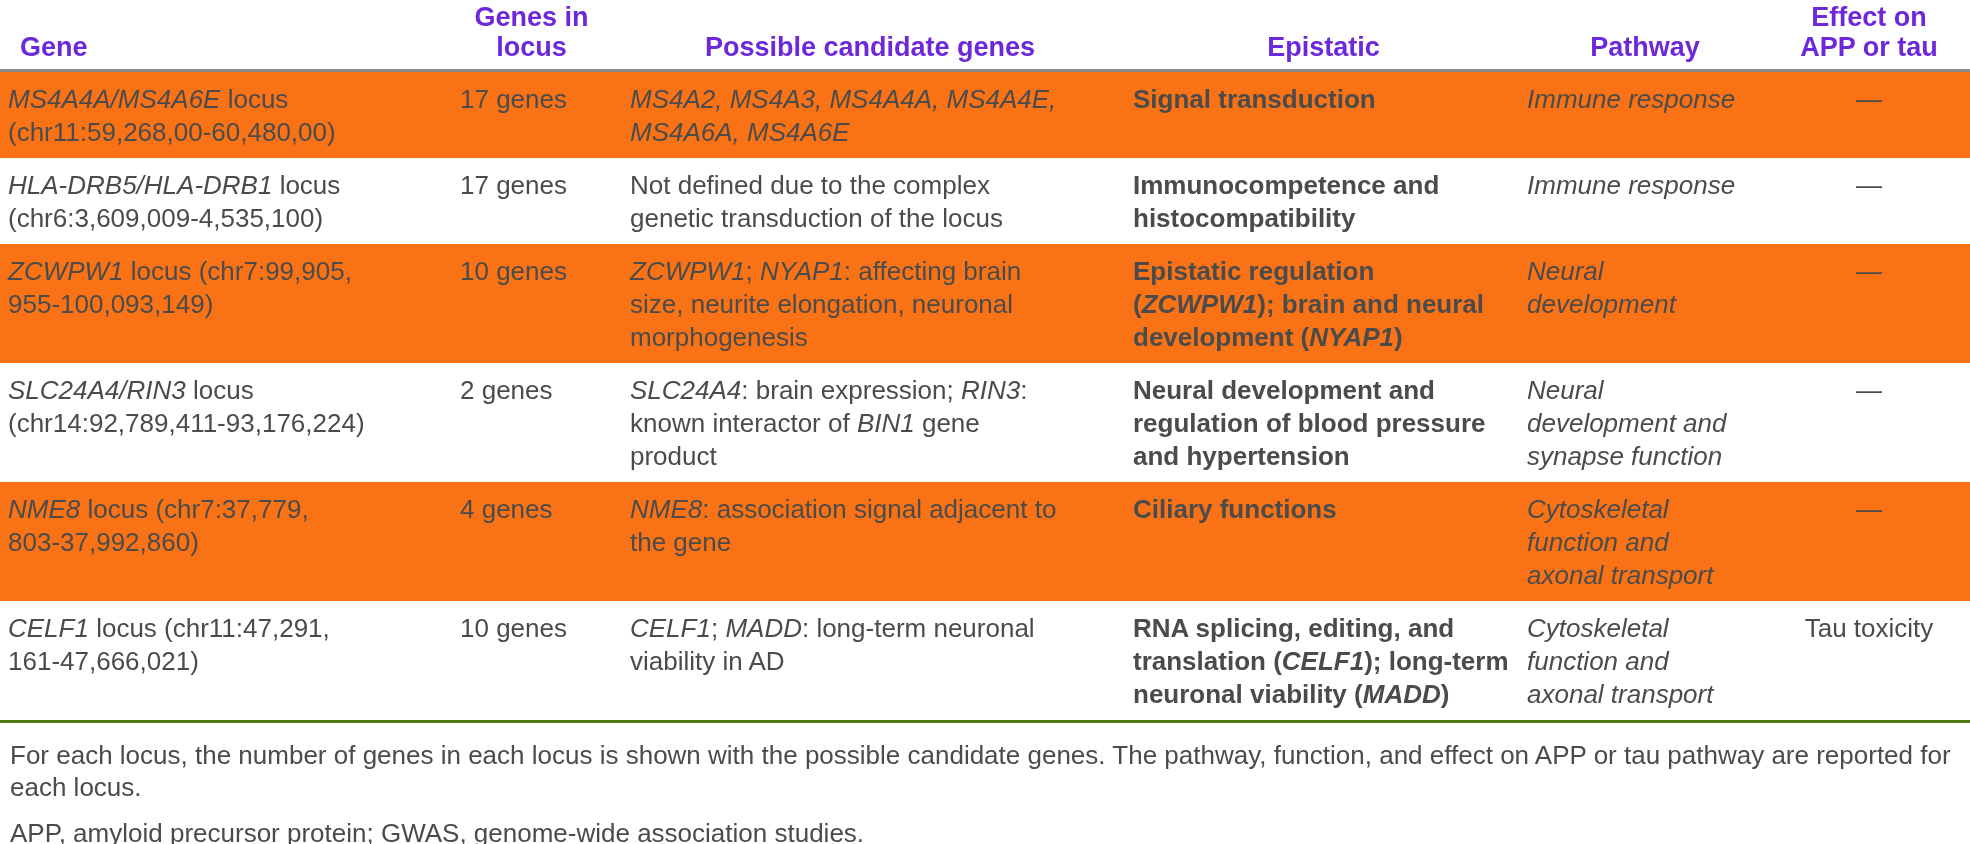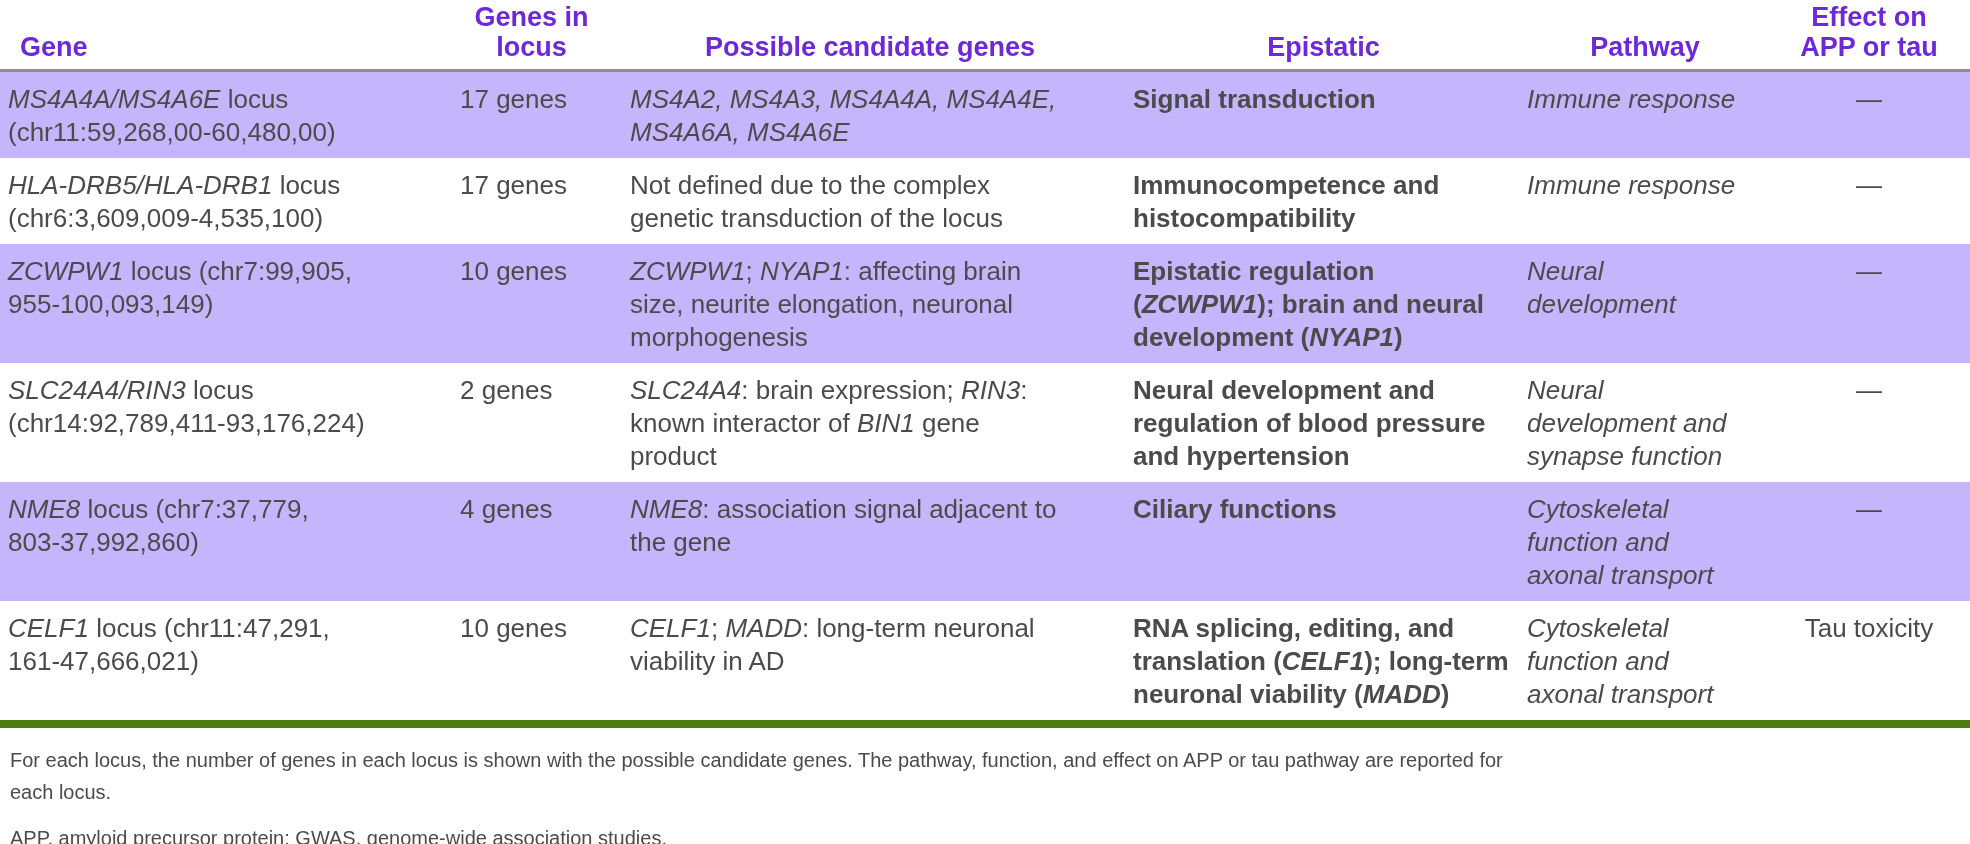--- a/index.html
+++ b/index.html
@@ -49,30 +49,30 @@
     text-align: left;
     color: #4b4b4b;
   }
   tbody td.col0 { padding-left: 8px;  }
   tbody td.col1 { padding-left: 12px; }
   tbody td.col2 { padding-left: 15px; }
   tbody td.col3 { padding-left: 8px; font-weight: bold;  }
   tbody td.col4 { padding-left: 5px; font-style: italic;  }
   tbody td.col5 { text-align: center; padding-left: 0; padding-right: 0; }
 
-  tbody tr.striped { background: #c4b5fd; margin-left: 12px; }
-  tbody tr:last-child td { border-bottom: 8px solid #4d7c0f; }
+  tbody tr.striped { background: #f97316; margin-left: 12px; }
+  tbody tr:last-child td { border-bottom: 3px solid #4d7c0f; }
 
   tbody i { font-style: italic; }
 
   .footnotes {
     padding: 0 10px;
   }
   .footnote {
-    font-size: 20px;
+    font-size: 26px;
     line-height: 32px;
     color: #4b4b4b;
     white-space: pre-wrap;
   }
   .footnote.f0 { margin-top: 16px; }
   .footnote.f1 { margin-top: 14px; }
 </style>
 </head>
 <body>
 

